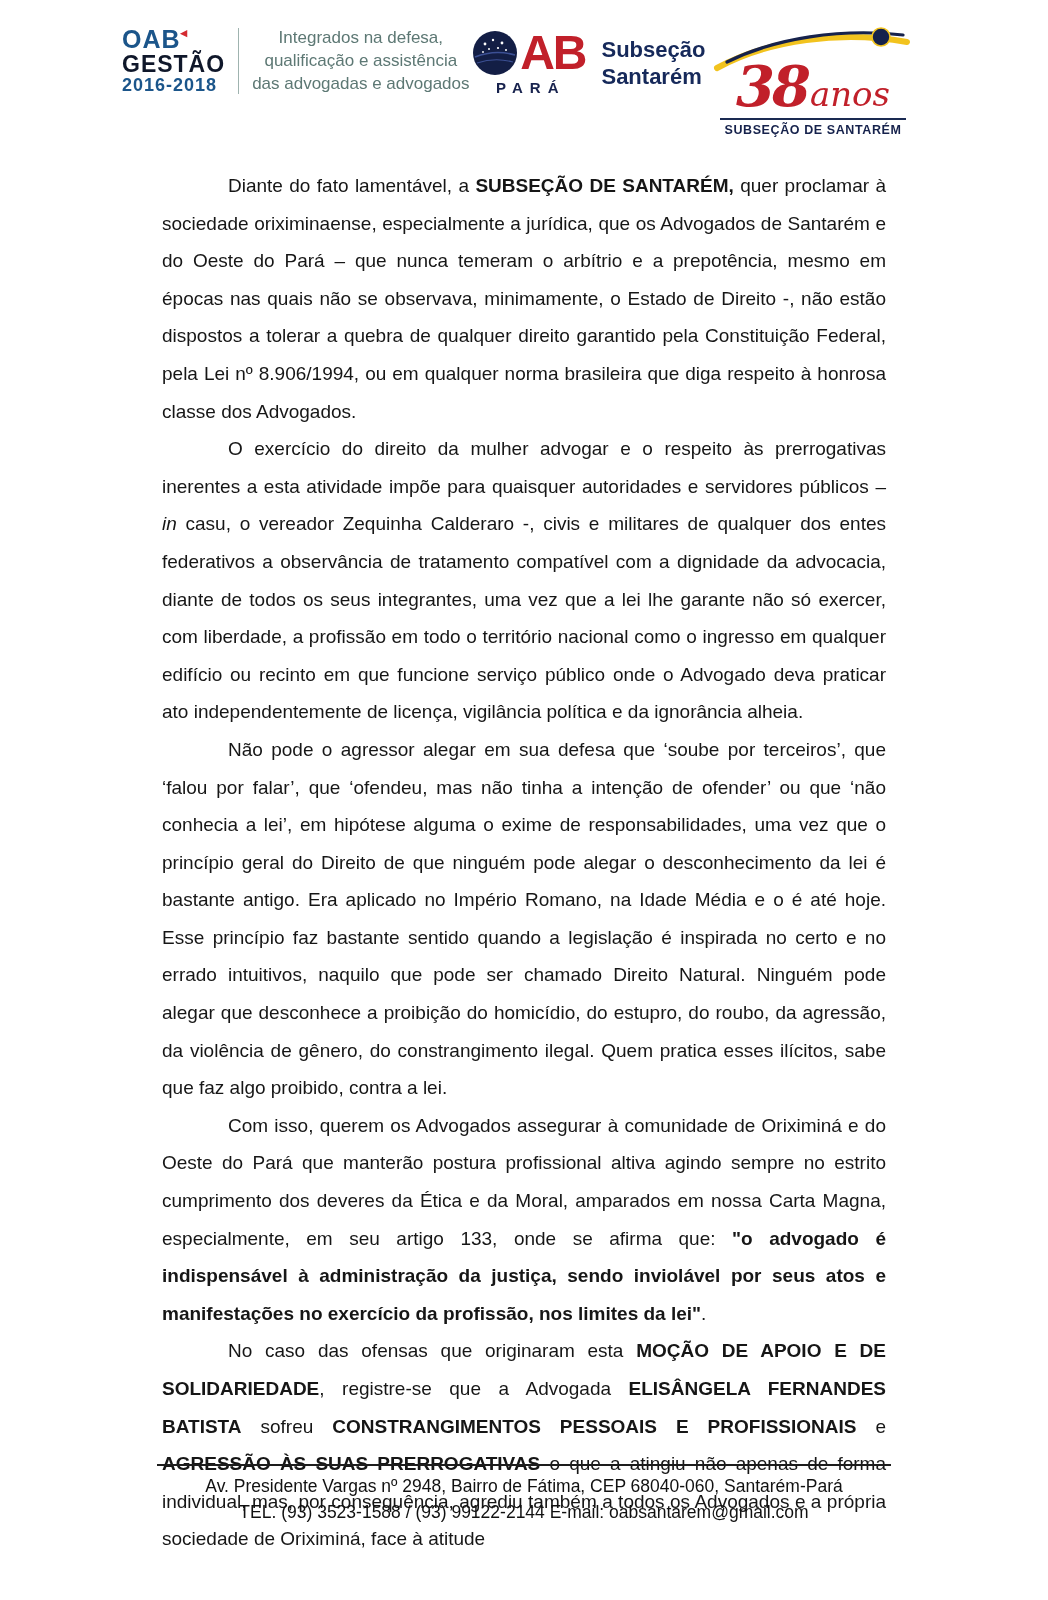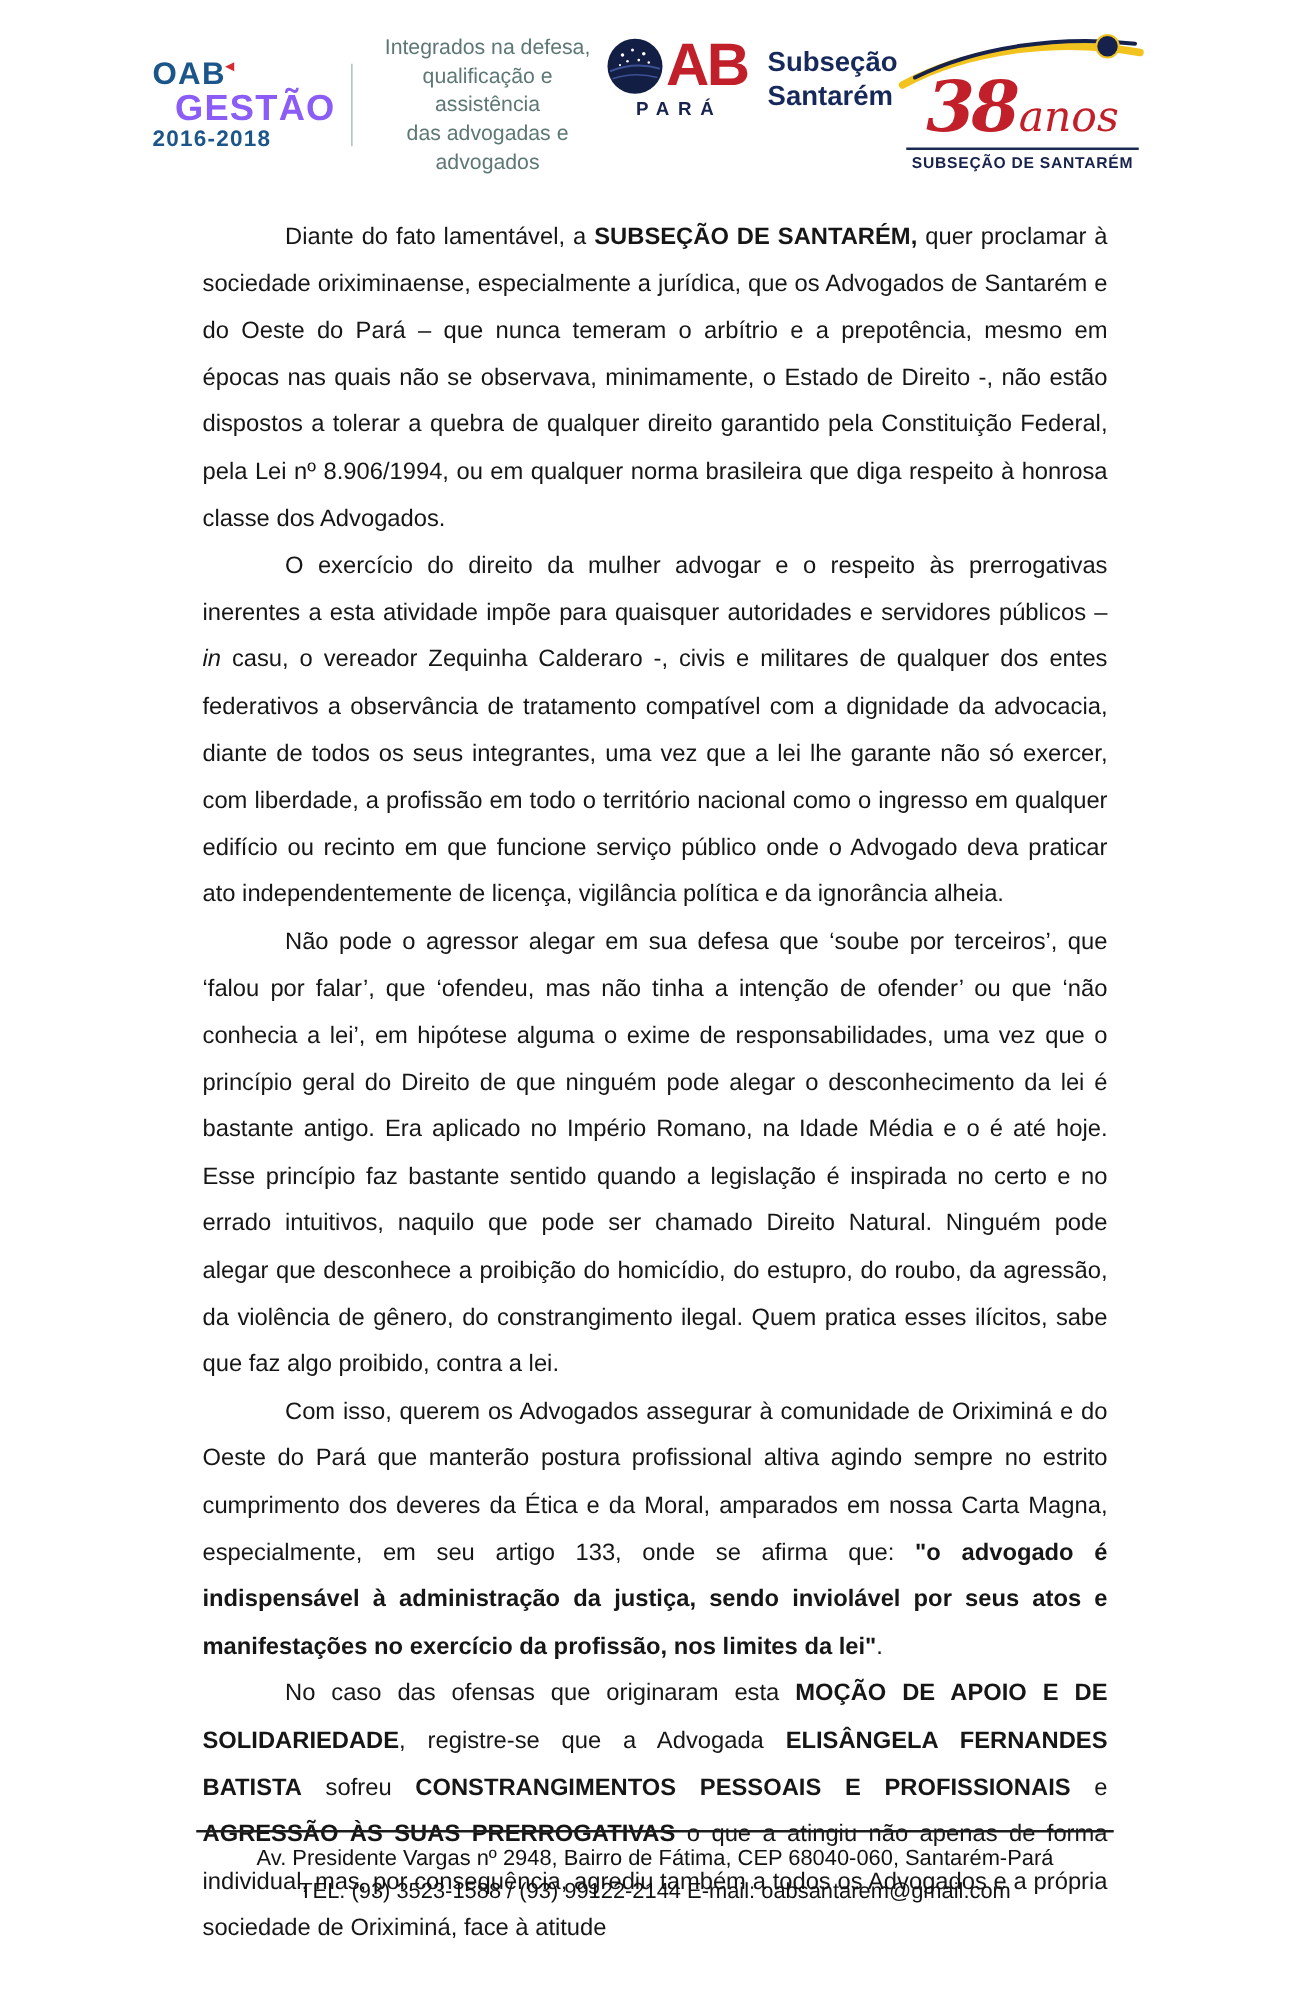--- a/index.html
+++ b/index.html
@@ -15,21 +15,21 @@
     display:flex; justify-content:space-between; align-items:flex-start;
     padding:26px 30px 0 22px;
   }
 
   
   .logo-left { display:flex; align-items:center; gap:13px; }
   .g-block { line-height:1.05; }
   .g-oab { font-size:25px; font-weight:800; color:#1b558а; }
   .g-oab { font-size:25px; font-weight:800; color:#1b558a; letter-spacing:1px; }
   .g-flag { color:#d42a30; font-size:13px; vertical-align:top; }
-  .g-gestao { font-size:29px; font-weight:800; color:#8b5cf6; letter-spacing:1px;margin-left:18px; }
+  .g-gestao { font-size:23px; font-weight:800; color:#0f172a; letter-spacing:1px; }
   .g-years { font-size:18px; font-weight:700; color:#1b558a; letter-spacing:1px; }
   .g-divider { width:1px; height:66px; background:#9fb3af; }
   .g-tagline { font-size:17px; color:#5d7874; line-height:23px;text-align:center; }
 
   
   .logo-center { display:flex; align-items:center; gap:16px; padding-top:4px; }
   .oab-mark { text-align:center; }
   .oab-row { display:flex; align-items:center; gap:2px; }
   .ab { font-size:48px; font-weight:800; color:#c1202a; letter-spacing:-2px; line-height:0.9; }
   .para-label { font-size:15px; font-weight:700; color:#18234e; letter-spacing:7px; margin-top:3px; text-indent:4px; }

